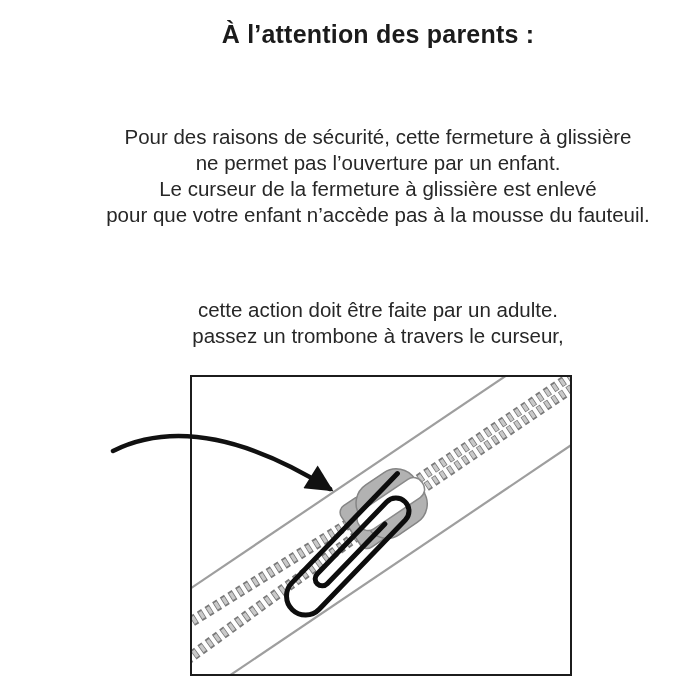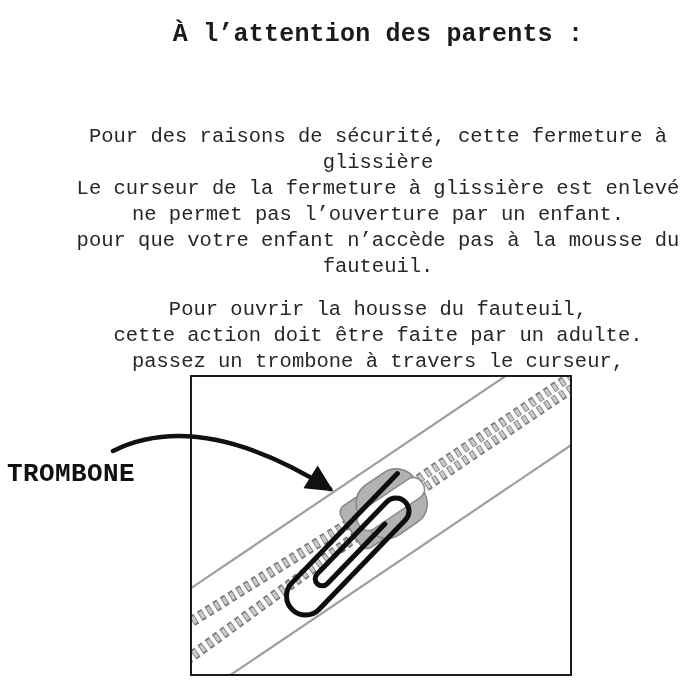--- a/index.html
+++ b/index.html
@@ -6,21 +6,20 @@
     margin: 0; padding: 0;
     width: 700px; height: 700px;
     background: #ffffff;
     font-family: "Liberation Sans", sans-serif;
     overflow: hidden;
   }
   .stage {
     position: relative;
     width: 700px; height: 700px;
     background: #ffffff;
-    font-family: Liberation Mono, monospace;
   }
   .title-block {
     position: absolute;
     left: 56px; top: 20px; width: 644px;
     text-align: center;
     font-size: 25px; font-weight: bold;
     color: #1b1b1b;
     letter-spacing: 0.2px;
   }
   .para {
@@ -58,27 +57,26 @@
 </style>
 </head>
 <body>
 
 <div class="stage">
 
   <div class="title-block">À l’attention des parents :</div>
 
   <div class="para para-intro">
     <div>Pour des raisons de sécurité, cette fermeture à glissière</div>
+    <div>ne permet pas l’ouverture par un enfant.</div>
     <div>Le curseur de la fermeture à glissière est enlevé</div>
-    <div>ne permet pas l’ouverture par un enfant.</div>
     <div>pour que votre enfant n’accède pas à la mousse du fauteuil.</div>
   </div>
 
   <div class="para para-instruction">
-    <div>Pour ouvrir la housse du fauteuil,</div>
     <div>cette action doit être faite par un adulte.</div>
     <div>passez un trombone à travers le curseur,</div>
   </div>
 
   <div class="diagram-frame">
     <svg width="378" height="297" viewBox="0 0 378 297">
 
       <g transform="rotate(-34 193 131)">
 
         <line x1="-320" y1="89" x2="760" y2="89" stroke="#9e9e9e" stroke-width="2.2"></line>
@@ -108,21 +106,20 @@
           <rect x="162" y="120" width="76" height="22" rx="10" fill="#ffffff" stroke="#8a8a8a" stroke-width="1.5"></rect>
         </g>
       </g>
 
       <g transform="translate(153 171) rotate(-46)">
         <path d="M 90 -14 L -62 -14 A 19 19 0 0 0 -62 24 L 62 24 A 13 13 0 0 0 62 -2 L -38 -2 A 7 7 0 0 0 -38 12 L 45 12" fill="none" stroke="#0d0d0d" stroke-width="5" stroke-linecap="round" stroke-linejoin="round"></path>
       </g>
     </svg>
   </div>
 
-  <div class="trombone-label">TROMBONE</div>
 
   <svg class="arrow-overlay" width="700" height="700" viewBox="0 0 700 700">
     <defs>
       <marker id="ah" viewBox="0 0 10 10" refX="8.5" refY="5" markerWidth="6.5" markerHeight="6" orient="auto">
         <path d="M 0 0 L 10 5 L 0 10 z" fill="#111111"></path>
       </marker>
     </defs>
     <path d="M 113 451 Q 200 408 330 489" fill="none" stroke="#111111" stroke-width="4.5" stroke-linecap="round" marker-end="url(#ah)"></path>
   </svg>
 

